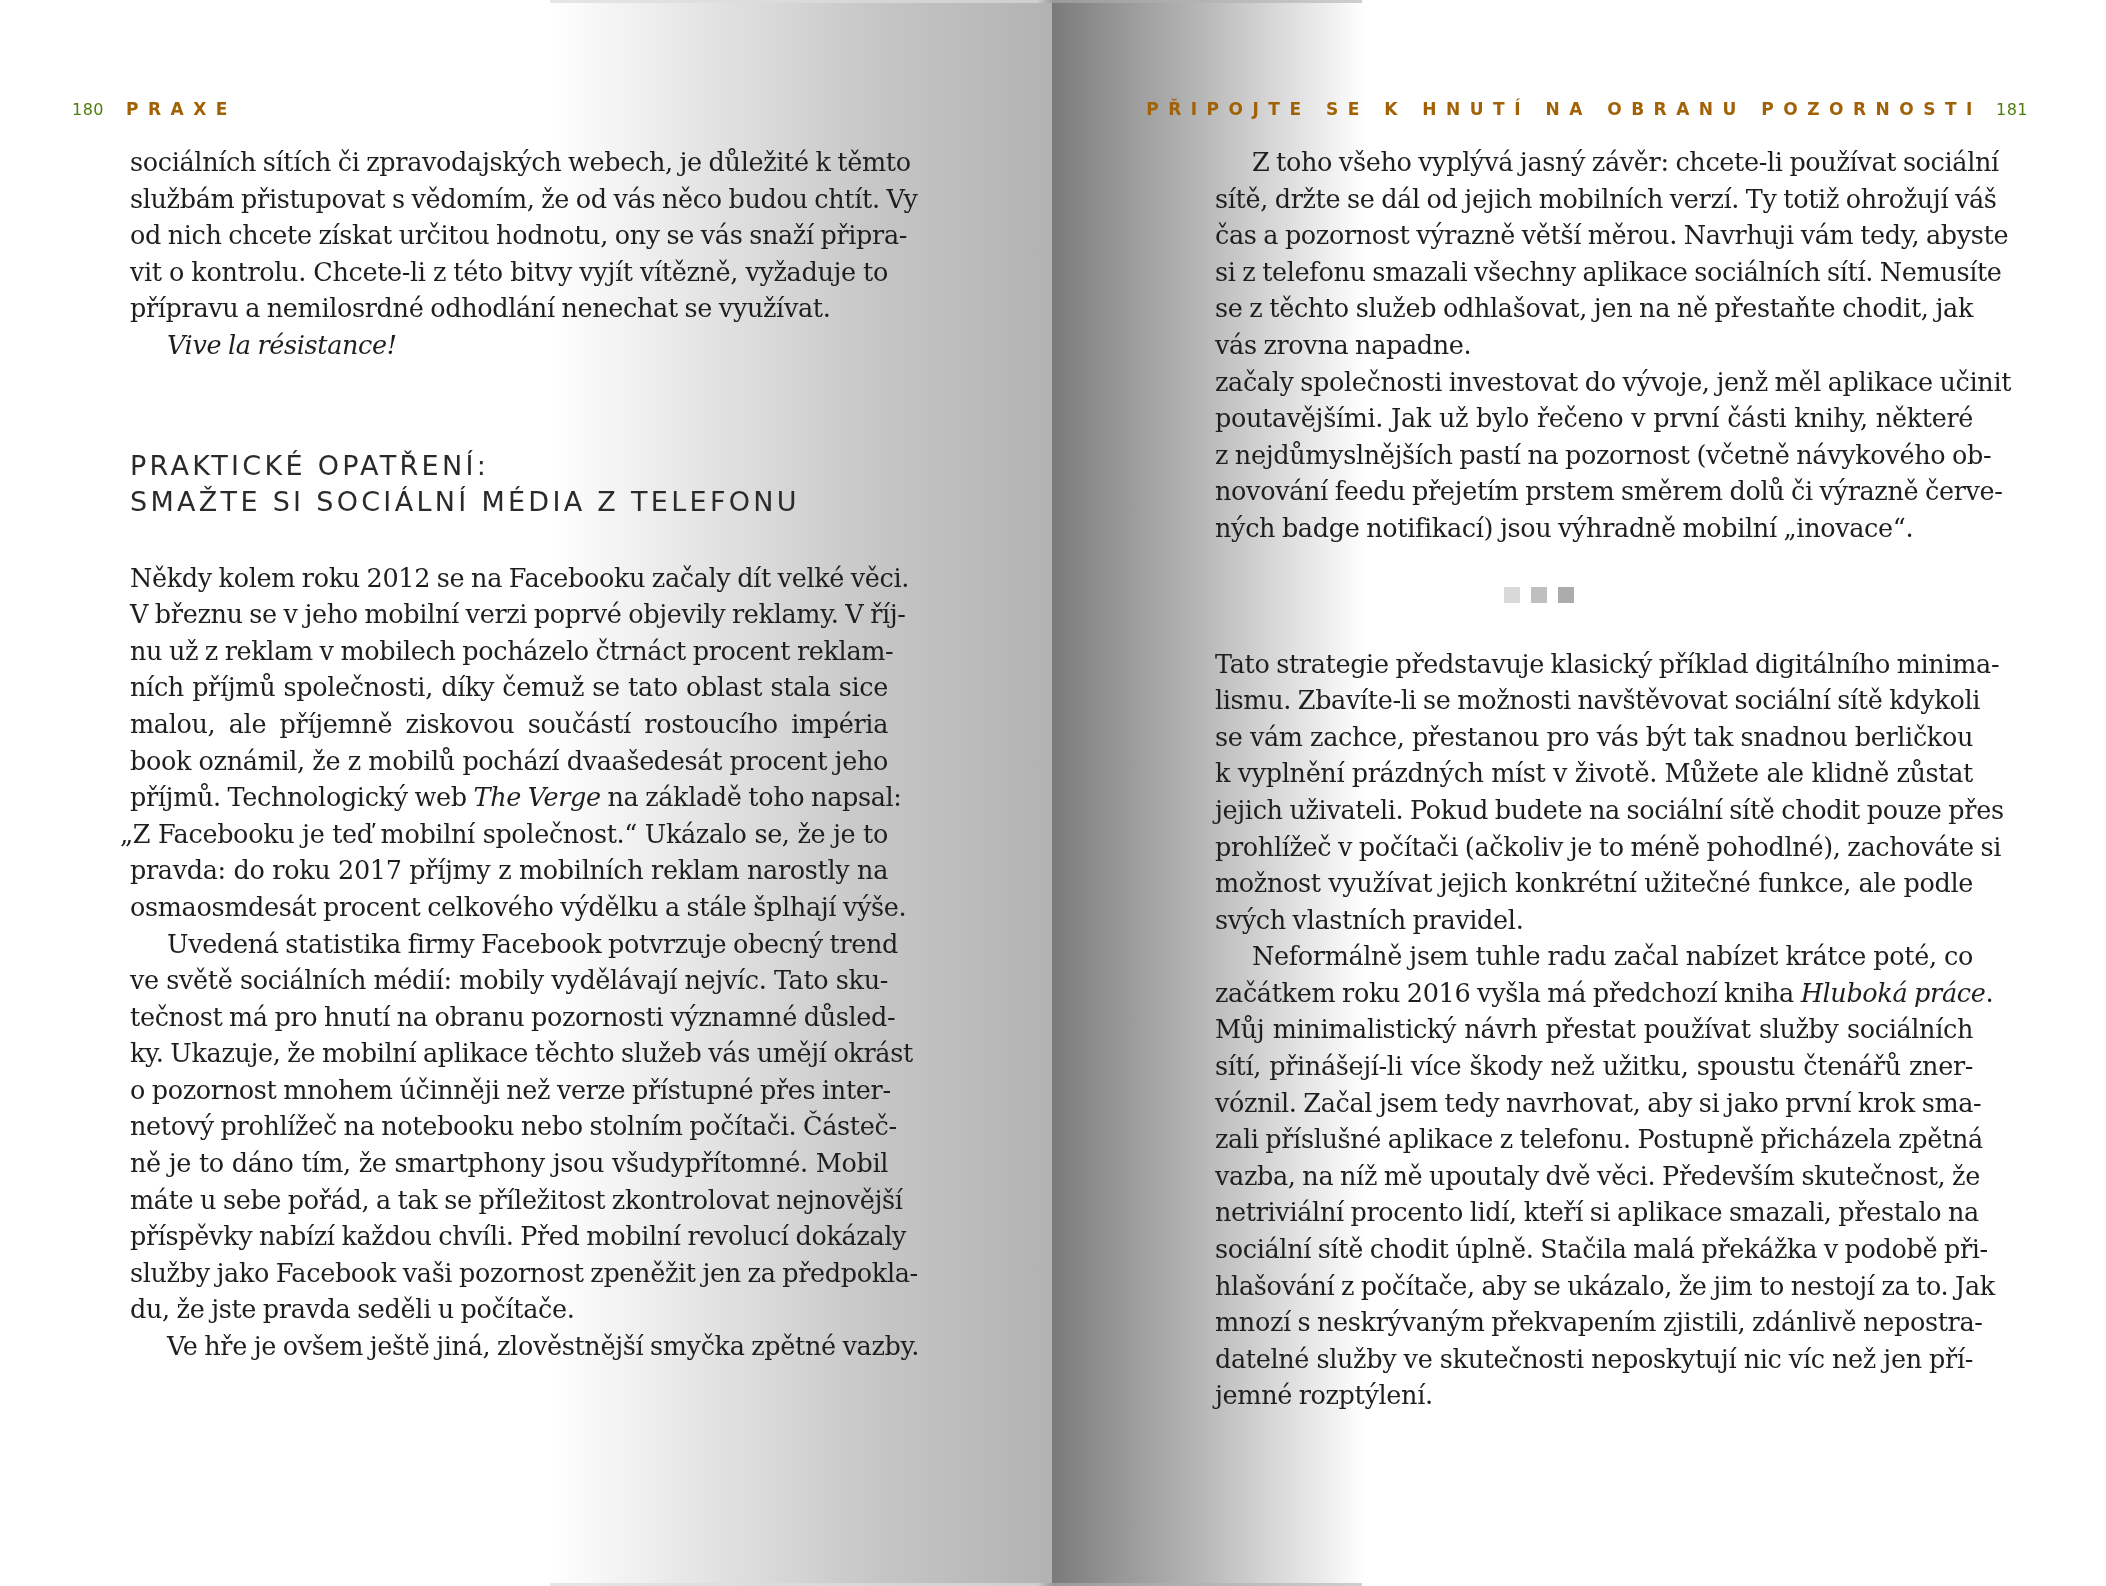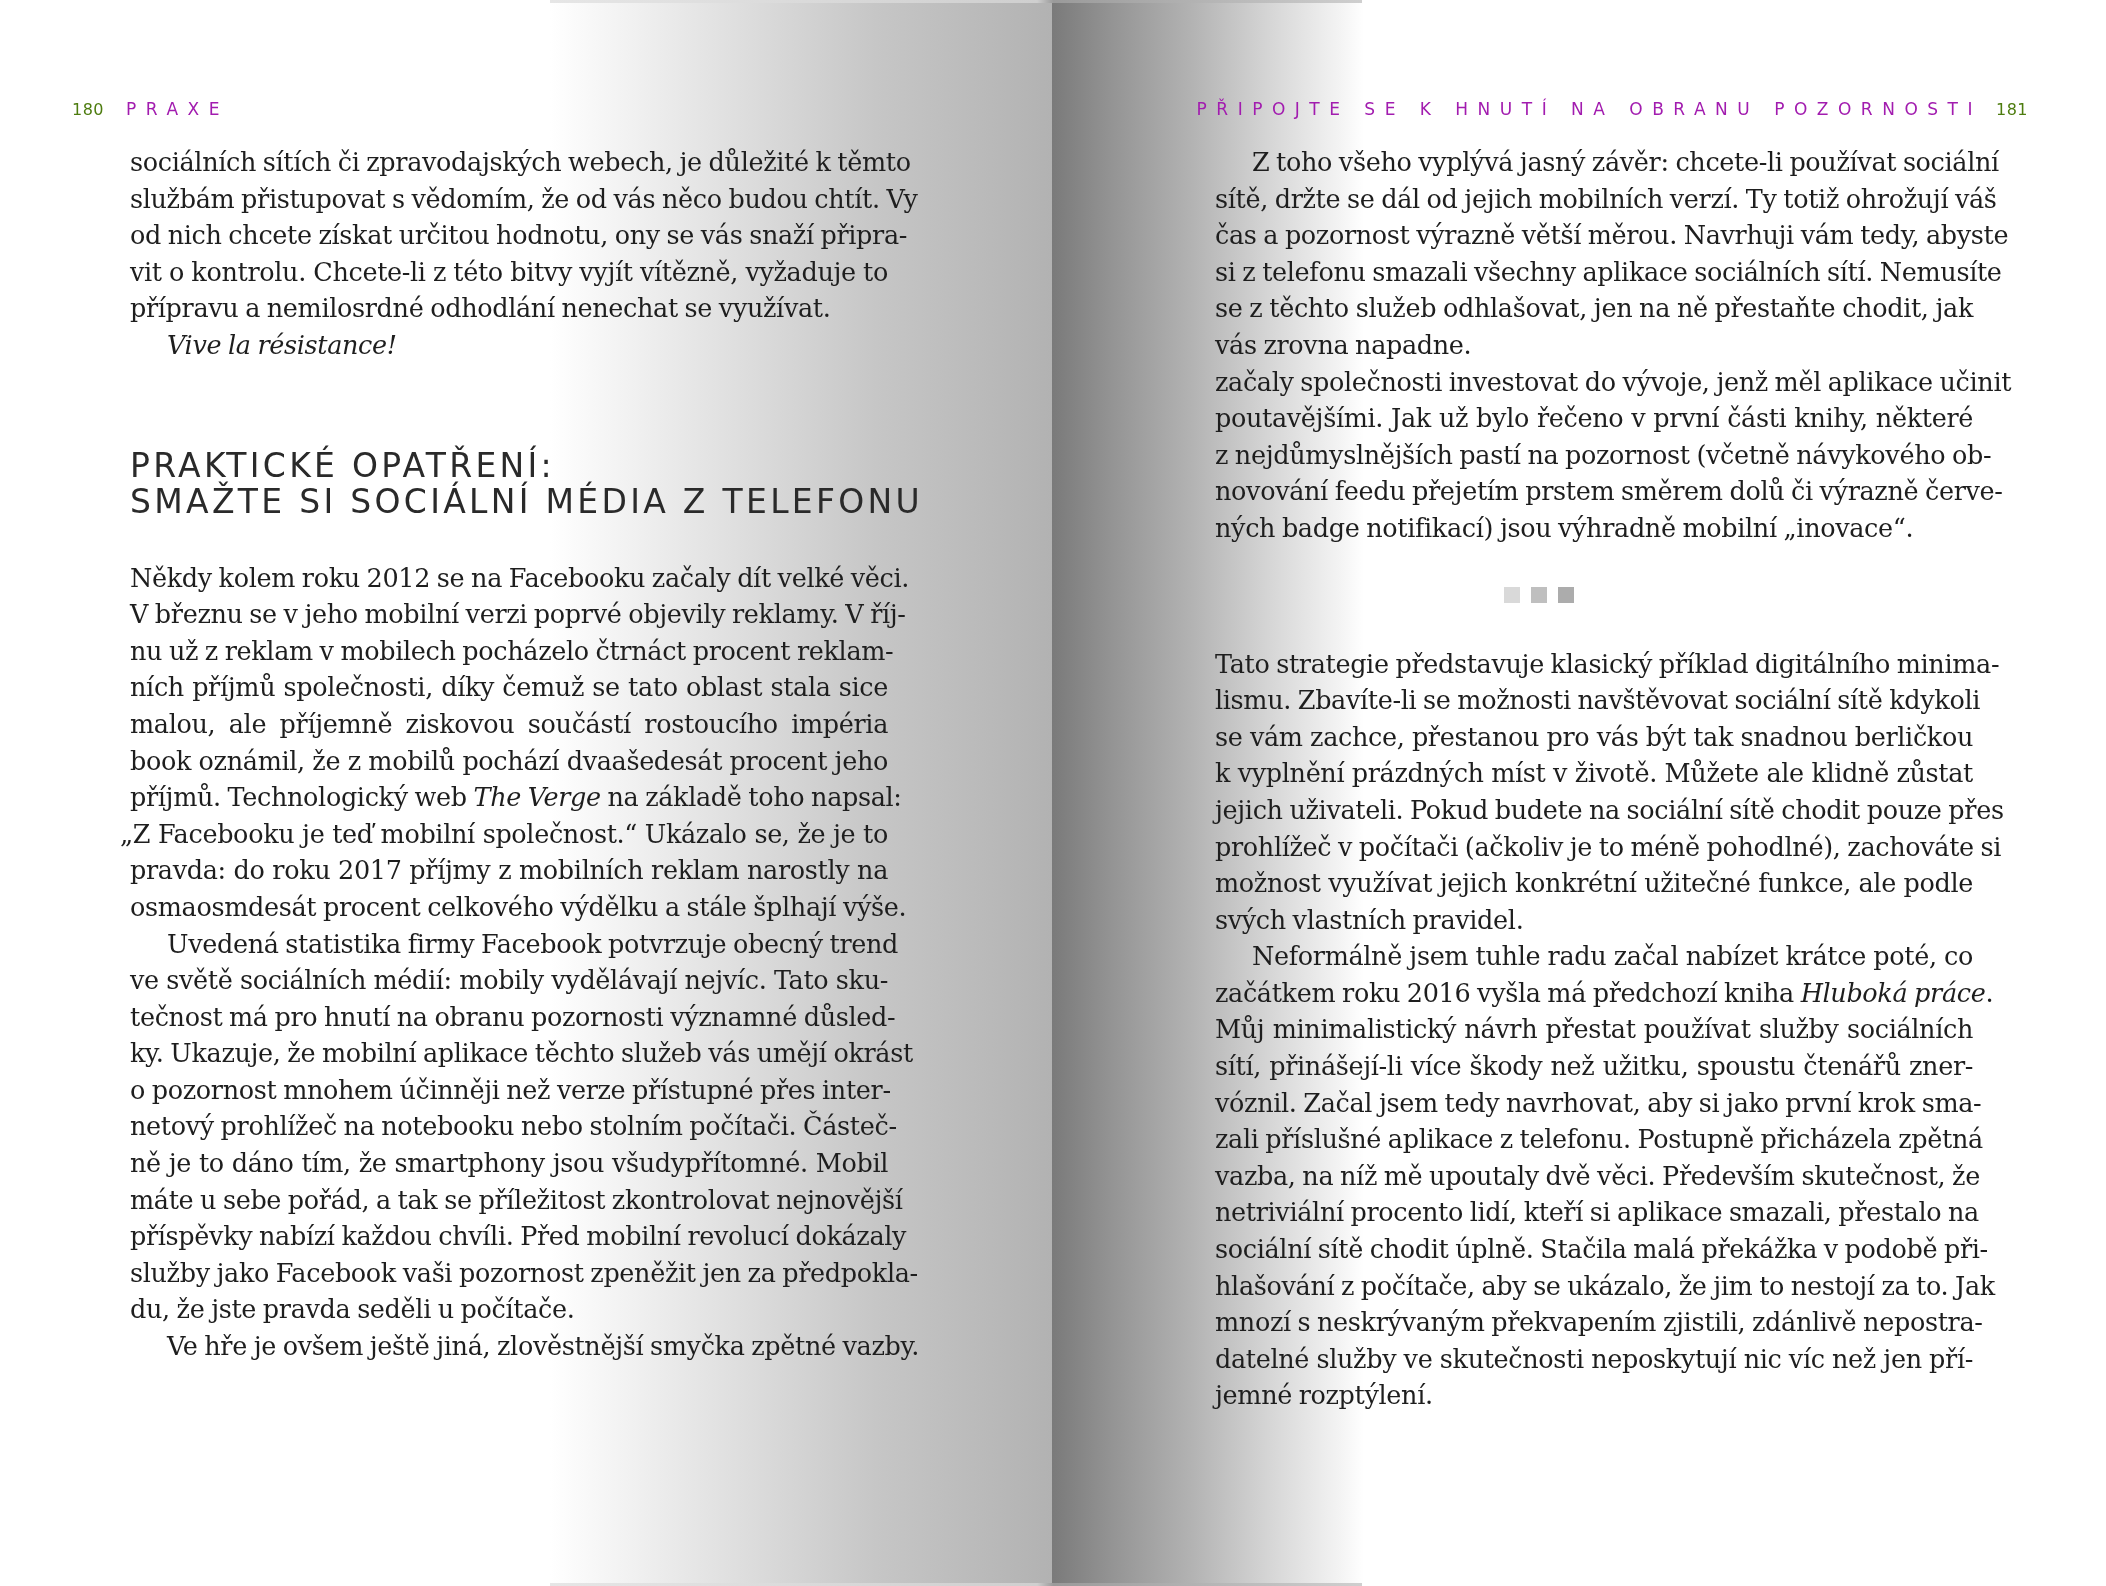--- a/index.html
+++ b/index.html
@@ -25,21 +25,21 @@
   .edge-top { top: 0; }
   .edge-bottom { bottom: 0; }
 
   .running-head {
     position: absolute; top: 96px; height: 26px; line-height: 26px;
     font-family: "DejaVu Sans", "Liberation Sans", sans-serif;
     font-size: 17px; color: #333;
     white-space: nowrap;
   }
   .running-head .folio { font-weight: normal; color: #4d7c0f; font-size: 16px; letter-spacing: 0.5px; }
-  .running-head .title { letter-spacing: 9.5px; color: #a21caf; font-weight: normal; }
+  .running-head .title { letter-spacing: 9.5px; color: #a16207; font-weight: bold; }
   .rh-left { left: 72px; }
   .rh-left .title { margin-left: 22px; }
   .rh-right { right: 78px; text-align: right; }
   .rh-right .title { margin-right: 14px; }
 
   .column {
     position: absolute; top: 144px; width: 758px;
     font-size: 25.5px; line-height: 36.6px;
   }
   .col-left { left: 130px; }
@@ -52,21 +52,21 @@
   }
   .line.last { text-align: left; text-align-last: left; }
   .line.indent { padding-left: 37px; }
   .line em, .it { font-style: italic; }
 
   .spacer-lg { height: 84px; }
   .spacer-md { height: 36px; }
 
   .heading {
     font-family: "DejaVu Sans", "Liberation Sans", sans-serif;
-    font-weight: 200; font-size: 33px; line-height: 36px;
+    font-weight: 200; font-size: 27px; line-height: 36px;
     letter-spacing: 3.3px; color: #1e1e1e;
     -webkit-text-stroke: 0px;
   }
   .heading .hline { display: block; white-space: nowrap; font-weight: normal; color: #2a2a2a; }
 
   .ornament {
     display: flex; justify-content: center; gap: 11px;
     height: 73px; align-items: center; padding-right: 110px;
   }
   .ornament span { width: 16px; height: 16px; display: block; }

